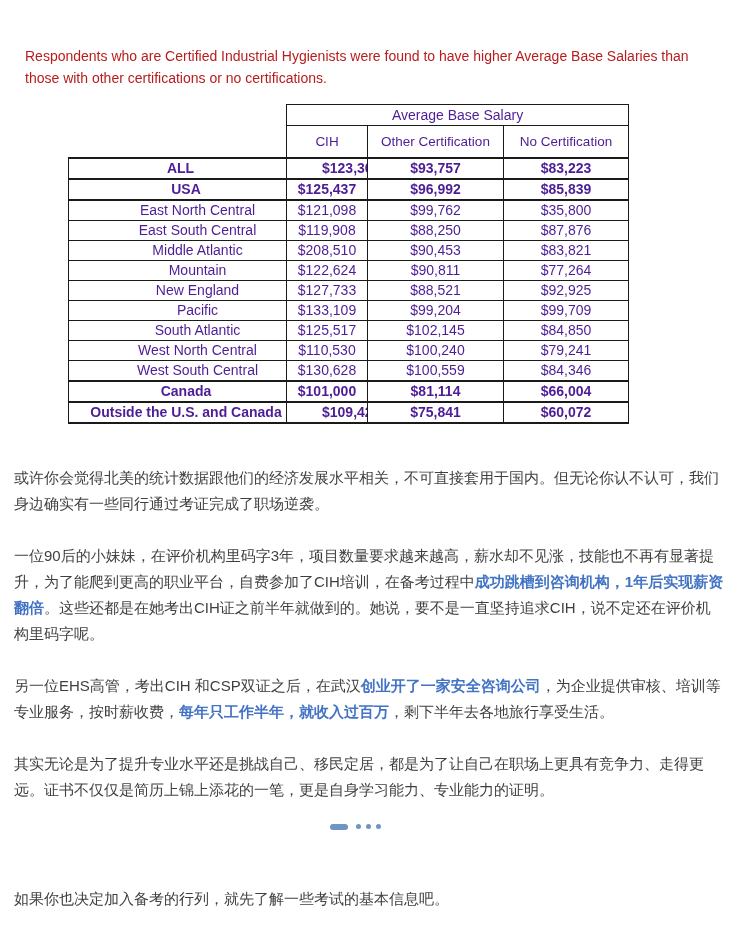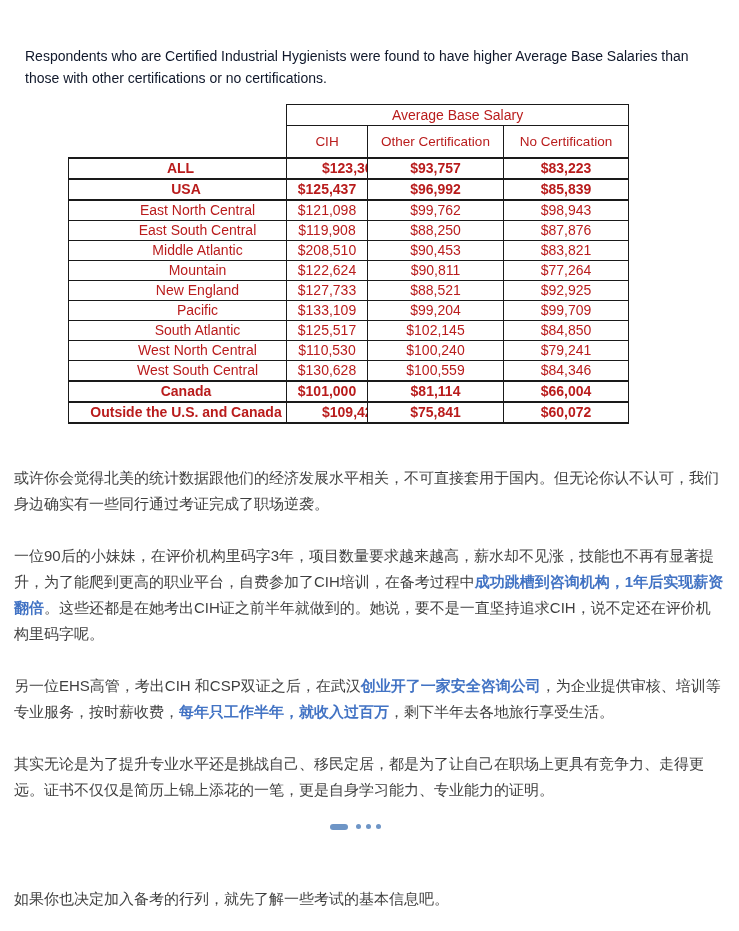--- a/index.html
+++ b/index.html
@@ -12,31 +12,31 @@
     color: var(--body-text, #3f3f3f);
   }
   .page { position: relative; width: 739px; height: 931px; }
 
   
   .intro { margin: 13px 14px 0 14px; font-size: 15px; line-height: 20px; color: #404040; }
   .hl-blue { color: var(--accent-blue, #4273C4); font-weight: bold; }
 
   
   .figure { margin: 0; }
-  .caption { margin: 46px 0 0 25px; font-size: 14px; line-height: 21.5px; color: #0f172a; }
+  .caption { margin: 46px 0 0 25px; font-size: 14px; line-height: 21.5px; color: #b91c1c; }
   .caption span { display: block; }
 
   
   .salary-table {
     margin: 15px 0 0 68px;
     border-collapse: collapse;
     table-layout: fixed;
     width: 560px;
     font-size: 14px;
-    color: #b91c1c;
+    color: #4c1d95;
   }
   .salary-table td {
     border: 1px solid var(--table-border, #1a1a1a);
     height: 19px; padding: 0;
     text-align: center; line-height: 19px;
     overflow: hidden; white-space: nowrap;
   }
   .salary-table td.blank { border: none; }
   .salary-table tr.ghead-row td.ghead { height: 20px; line-height: 20px; }
   .salary-table tr.chead-row td { height: 32px; line-height: 15px; font-size: 13.5px; }
@@ -113,21 +113,21 @@
           <tr class="bold">
             <td class="rowlabel ind1">USA</td>
             <td class="val">$125,437</td>
             <td class="val">$96,992</td>
             <td class="val">$85,839</td>
           </tr>
           <tr>
             <td class="rowlabel ind2">East North Central</td>
             <td class="val">$121,098</td>
             <td class="val">$99,762</td>
-            <td class="val">$98,943</td>
+            <td class="val">$35,800</td>
           </tr>
           <tr>
             <td class="rowlabel ind2">East South Central</td>
             <td class="val">$119,908</td>
             <td class="val">$88,250</td>
             <td class="val">$87,876</td>
           </tr>
           <tr>
             <td class="rowlabel ind2">Middle Atlantic</td>
             <td class="val">$208,510</td>

